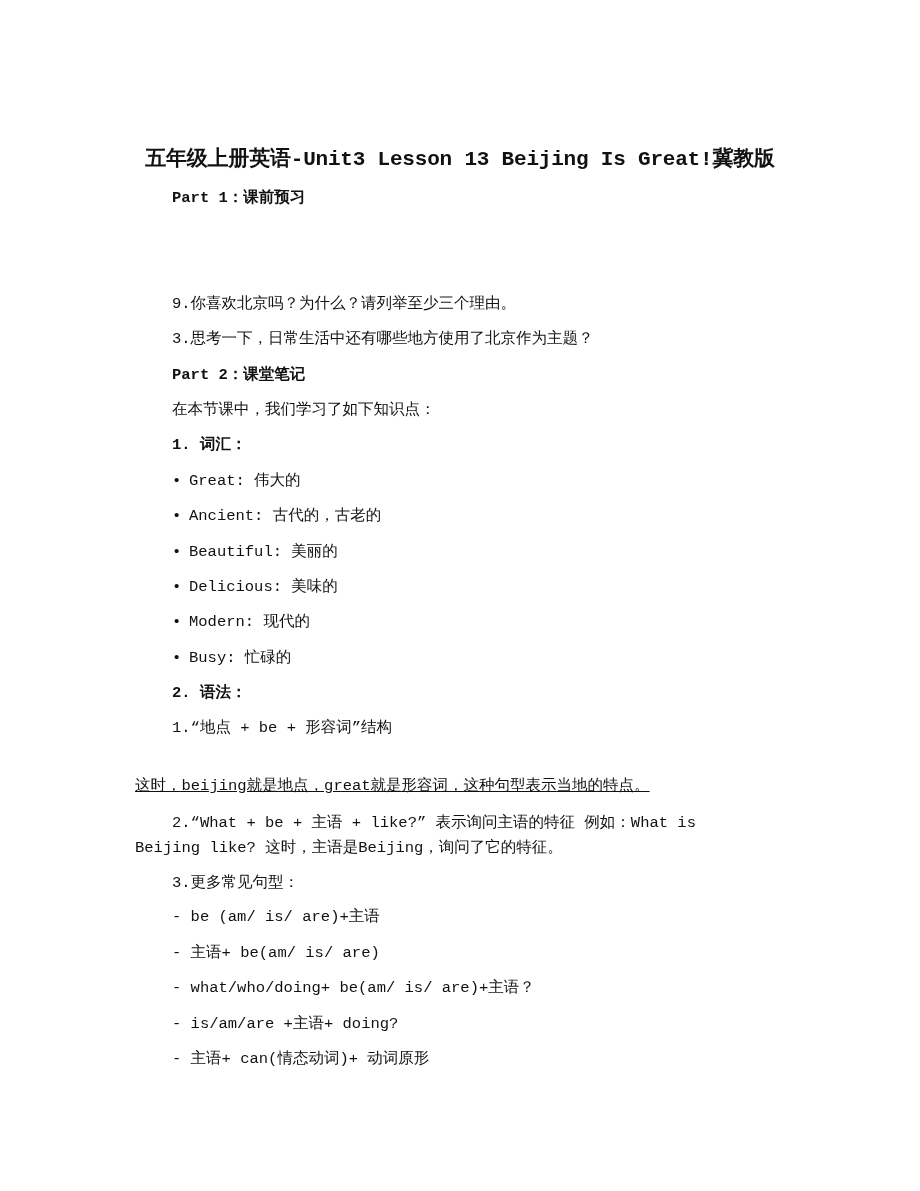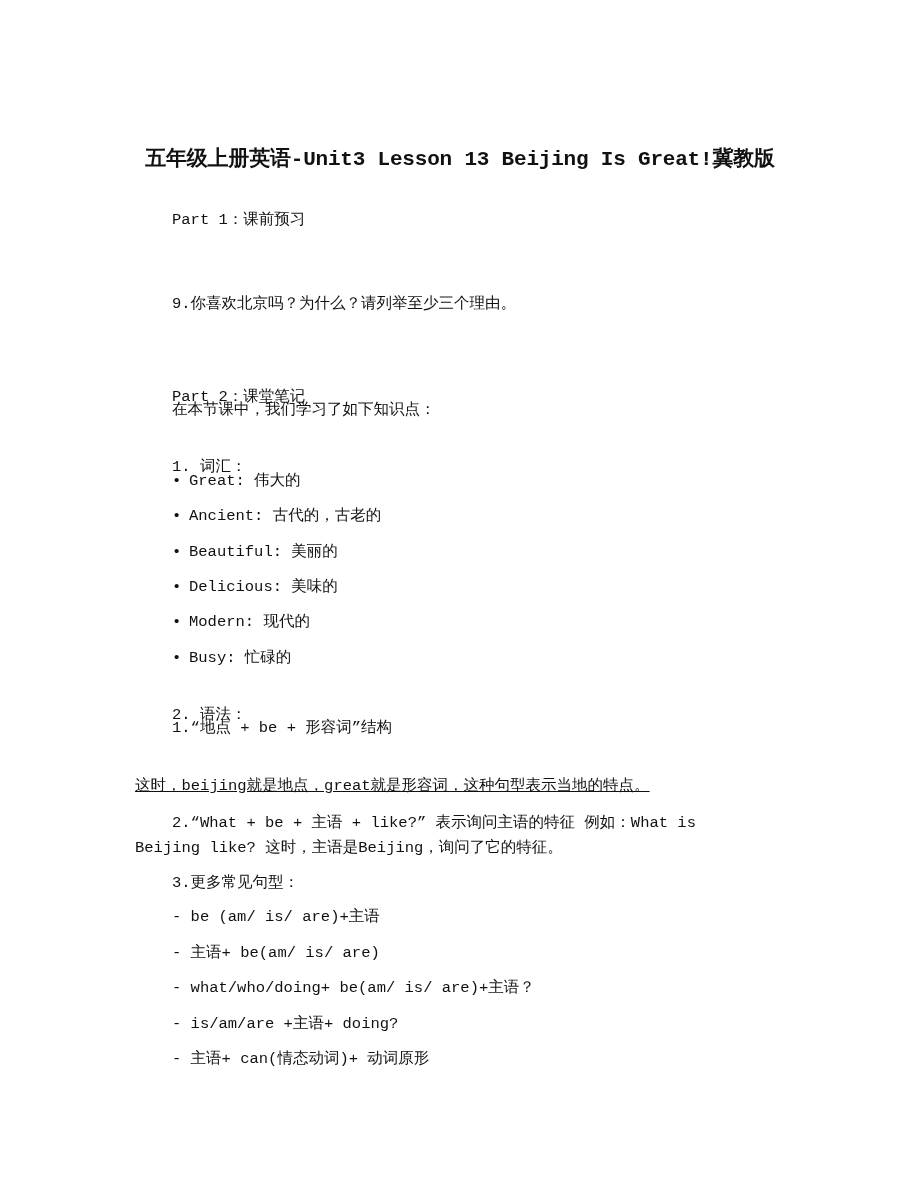--- a/index.html
+++ b/index.html
@@ -31,21 +31,21 @@
       white-space: nowrap;
       letter-spacing: -0.2px;
     }
     .line {
       position: absolute;
       left: 172px;
       font-size: 15.5px;
       line-height: 22px;
       white-space: nowrap;
     }
-    .bold { font-weight: normal; margin-top: 22px; }
+    .bold { font-weight: bold; }
     .full {
       left: 135px;
       text-decoration: underline;
     }
     .wrap-block {
       position: absolute;
       left: 135px;
       width: 610px;
       font-size: 15.5px;
       line-height: 25px;
@@ -58,20 +58,21 @@
   </style>
 </head>
 <body>
 
 <div class="page">
 
   <div class="title">五年级上册英语-Unit3 Lesson 13 Beijing Is Great!冀教版</div>
 
   <div class="line bold" style="top:187px">Part 1：课前预习</div>
   <div class="line" style="top:293px">9.你喜欢北京吗？为什么？请列举至少三个理由。</div>
+  <div class="line" style="top:328px">3.思考一下，日常生活中还有哪些地方使用了北京作为主题？</div>
 
   <div class="line bold" style="top:364px">Part 2：课堂笔记</div>
   <div class="line" style="top:399px">在本节课中，我们学习了如下知识点：</div>
   <div class="line bold" style="top:434px">1. 词汇：</div>
 
   <div class="line" style="top:470px">
     <span class="bullet">•</span><span>Great: 伟大的</span>
   </div>
   <div class="line" style="top:505px">
     <span class="bullet">•</span><span>Ancient: 古代的，古老的</span>

